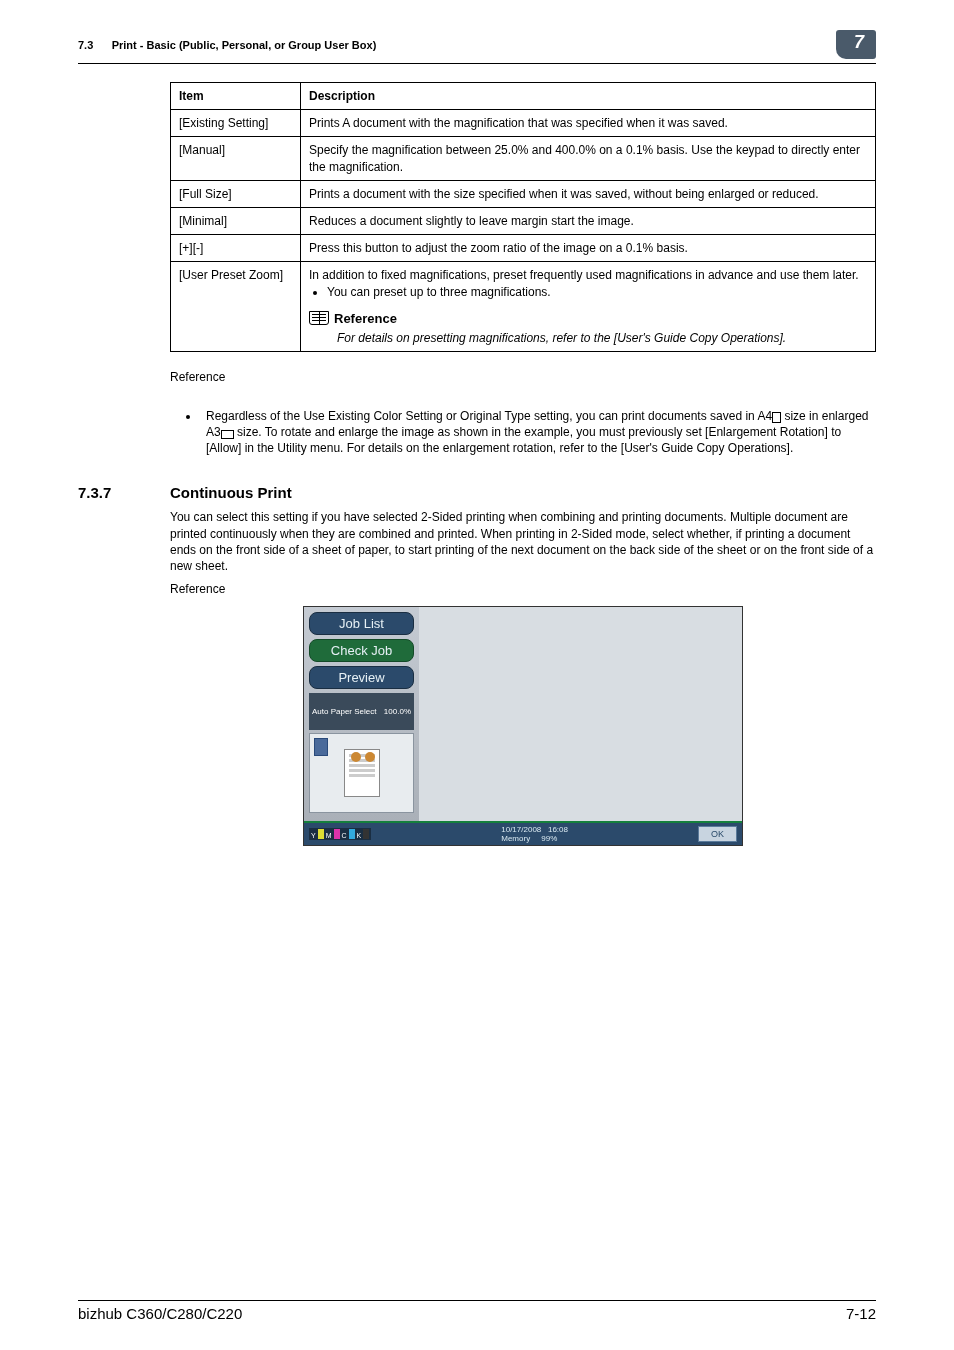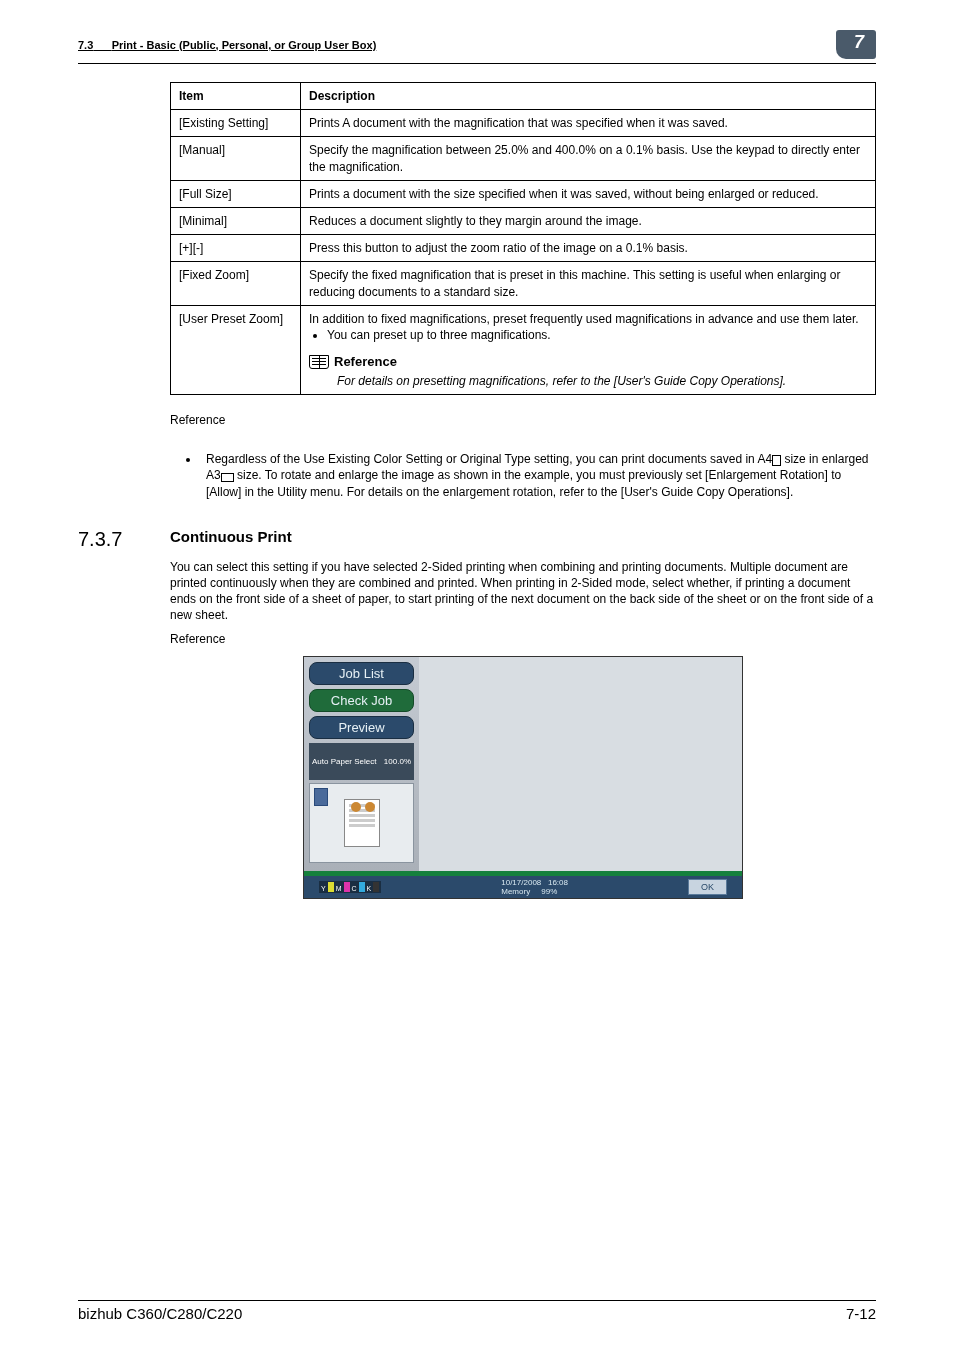--- a/index.html
+++ b/index.html
@@ -17,21 +17,20 @@
       display: flex;
       justify-content: space-between;
       align-items: center;
       border-bottom: 1px solid #000;
       padding-bottom: 4px;
       margin-bottom: 18px;
     }
     .header-left {
       font-size: 11px;
       font-weight: bold;
-      text-decoration: underline;
     }
     .header-right {
       background: #4a5a6a;
       color: #fff;
       font-weight: bold;
       font-size: 18px;
       padding: 2px 12px 6px 18px;
       border-radius: 3px 3px 3px 10px;
       font-style: italic;
     }
@@ -88,22 +87,22 @@
       padding-left: 6px;
     }
     .section-heading {
       display: flex;
       gap: 22px;
       margin-left: -92px;
       margin-bottom: 8px;
       margin-top: 28px;
     }
     .section-num {
-      font-weight: normal;
-      font-size: 20px;
+      font-weight: bold;
+      font-size: 15px;
       width: 70px;
     }
     .section-title {
       font-weight: bold;
       font-size: 15px;
     }
     .body-text {
       line-height: 1.35;
       margin-bottom: 8px;
     }
@@ -208,23 +207,23 @@
       border: 1px solid #7a8a9a;
       color: #2a4a6a;
       font-size: 10px;
     }
     .sm-footer {
       display: flex;
       justify-content: space-between;
       align-items: center;
       background: #2b4a6b;
       color: #d8e8f0;
-      padding: 2px 15px;
+      padding: 2px 5px;
       font-size: 8px;
-      border-top: 5px solid #15803d;
+      border-top: 2px solid #15803d;
     }
     .sm-toner {
       display: flex; gap: 2px; align-items:flex-end; padding:1px 2px; background:#1a2e42;
     }
     .sm-toner span { display:inline-block; width:6px; height:10px; }
     .sm-toner .y{background:#dd3;} .sm-toner .m{background:#d3a;} .sm-toner .c{background:#3ad;} .sm-toner .k{background:#333;}
     .sm-toner i { font-style:normal; color:#fff; font-size:7px;}
     .sm-ok {
       background: #c8d4e0;
       color: #2a4a6a;
@@ -278,29 +277,25 @@
       <tr>
         <td>[Manual]</td>
         <td>Specify the magnification between 25.0% and 400.0% on a 0.1% basis. Use the keypad to directly enter the magnification.</td>
       </tr>
       <tr>
         <td>[Full Size]</td>
         <td>Prints a document with the size specified when it was saved, without being enlarged or reduced.</td>
       </tr>
       <tr>
         <td>[Minimal]</td>
-        <td>Reduces a document slightly to they margin around the image.</td>
+        <td>Reduces a document slightly to leave margin start the image.</td>
       </tr>
       <tr>
         <td>[+][-]</td>
         <td>Press this button to adjust the zoom ratio of the image on a 0.1% basis.</td>
-      </tr>
-      <tr>
-        <td>[Fixed Zoom]</td>
-        <td>Specify the fixed magnification that is preset in this machine. This setting is useful when enlarging or reducing documents to a standard size.</td>
       </tr>
       <tr>
         <td>[User Preset Zoom]</td>
         <td>
           <span>In addition to fixed magnifications, preset frequently used magnifications in advance and use them later.</span>
           <ul class="ul-bullet">
             <li>You can preset up to three magnifications.</li>
           </ul>
           <div class="inner-ref">
             <div class="inner-ref-title">

